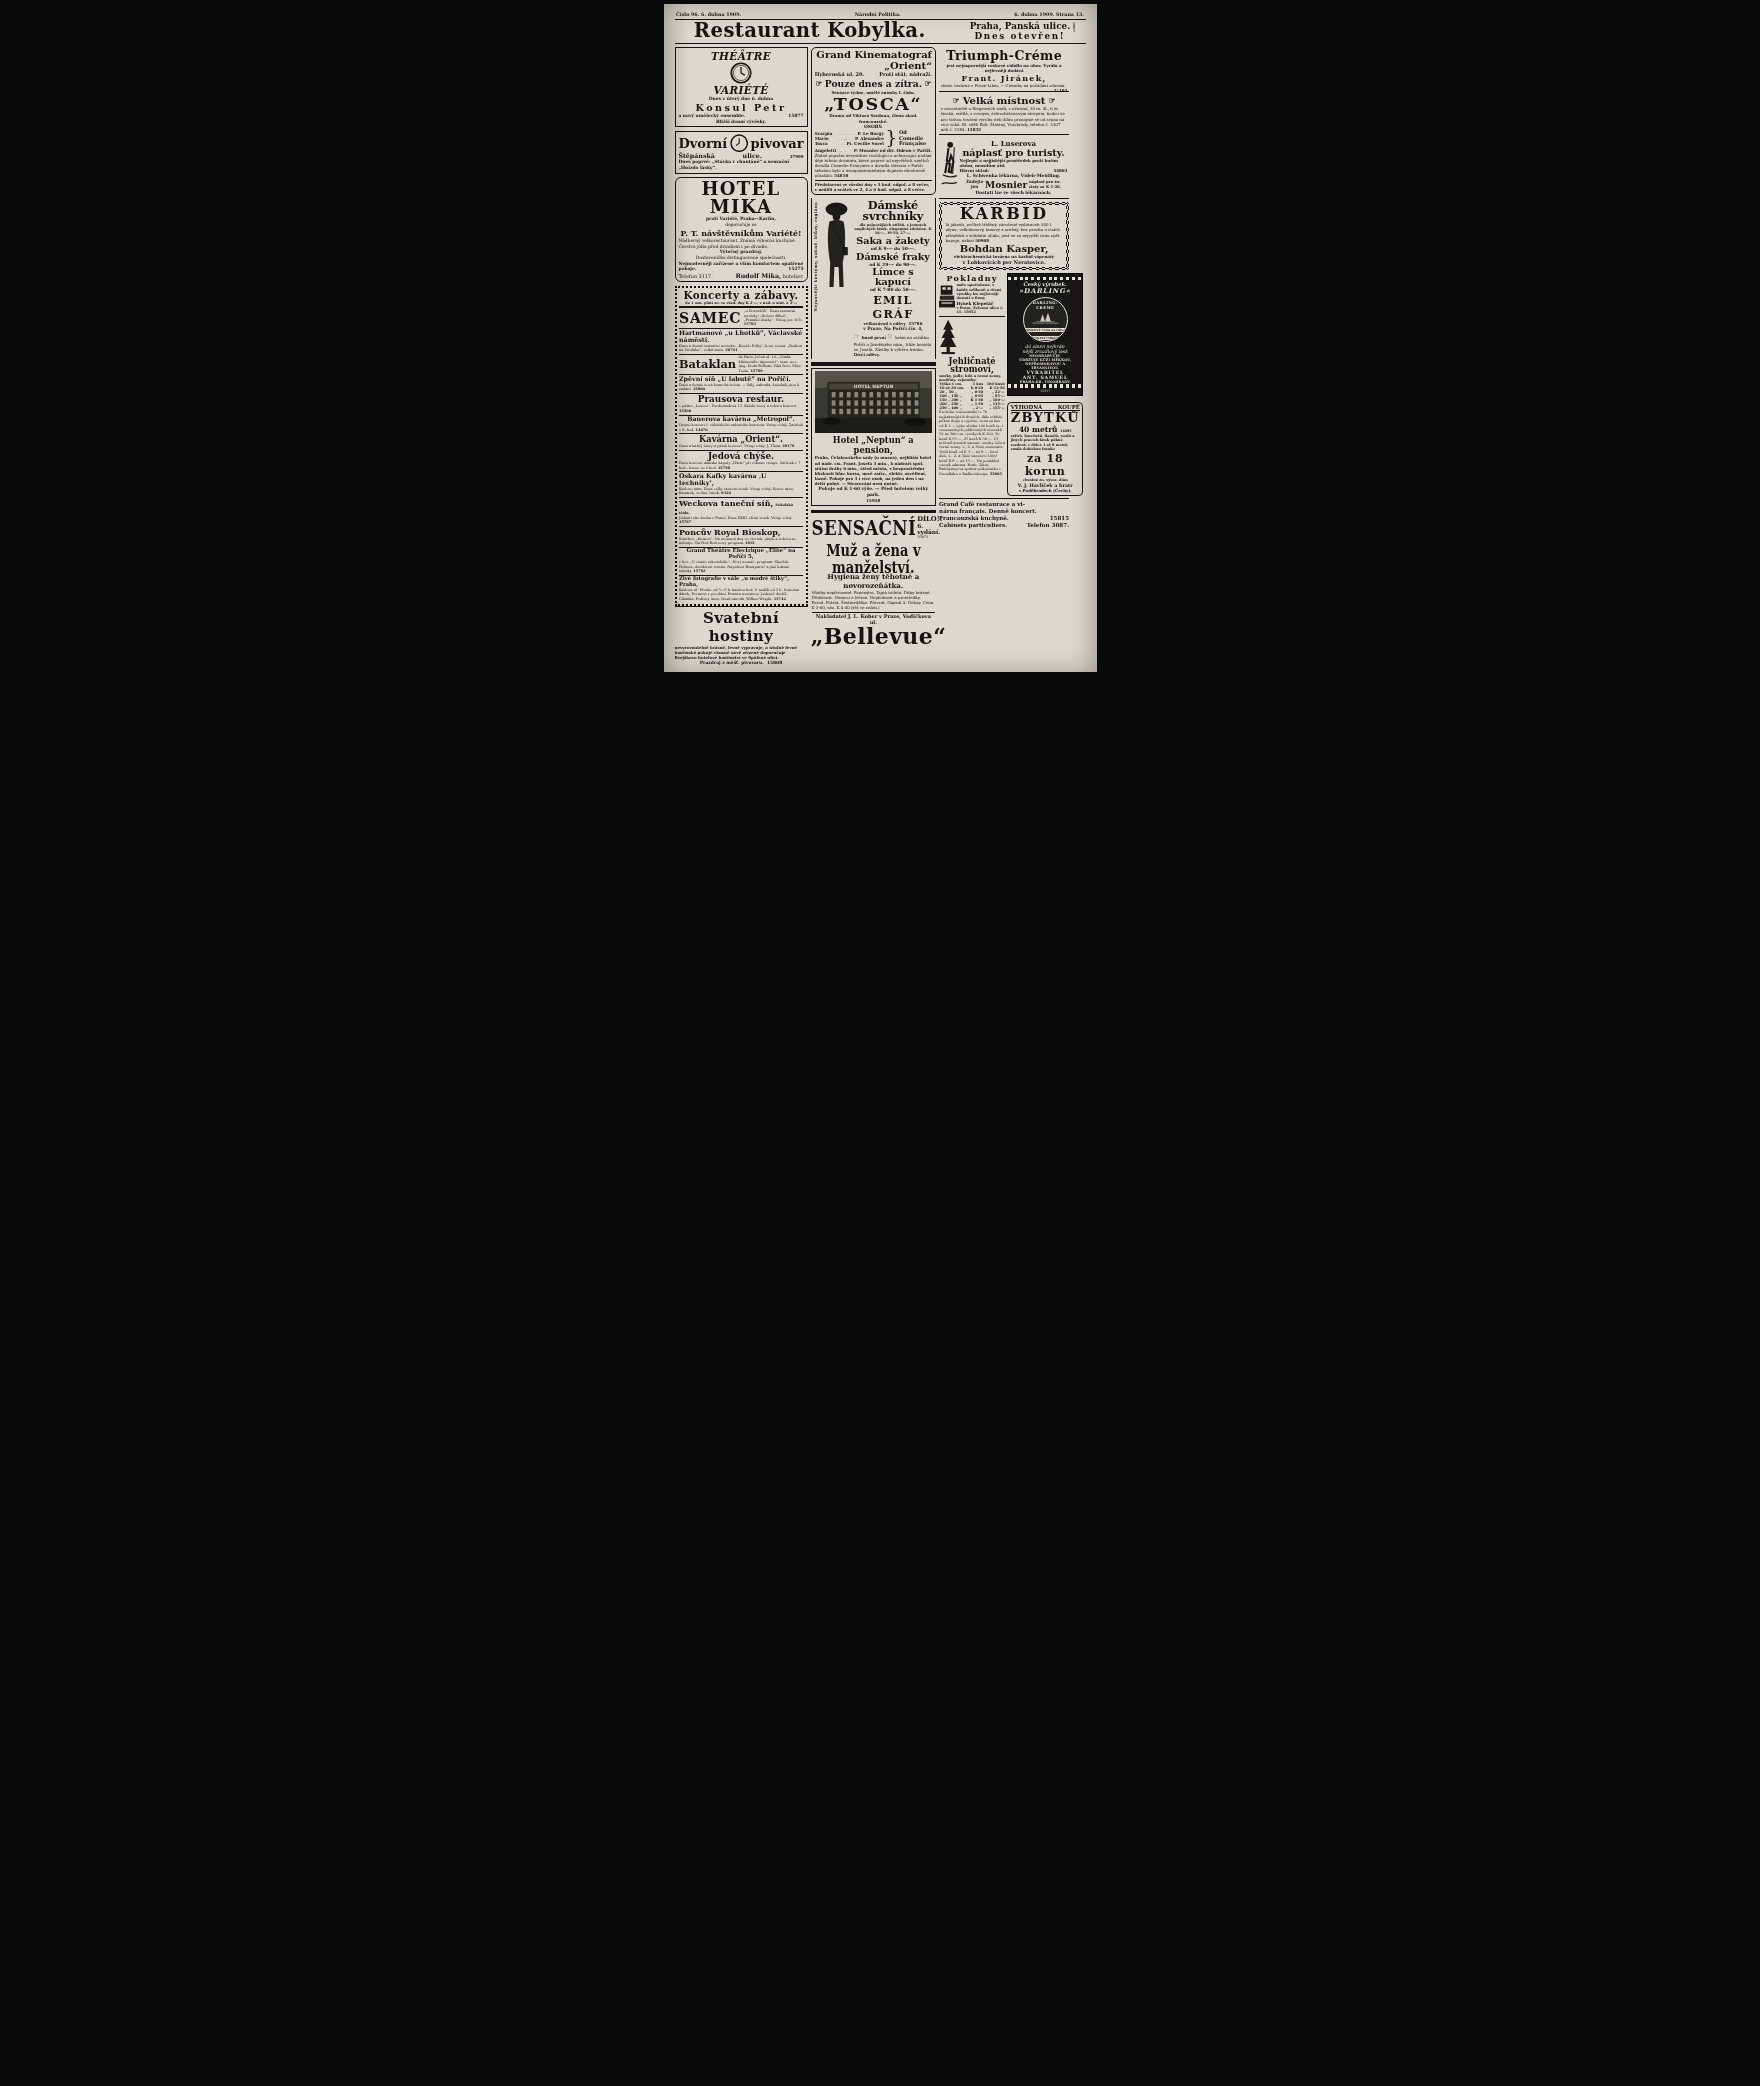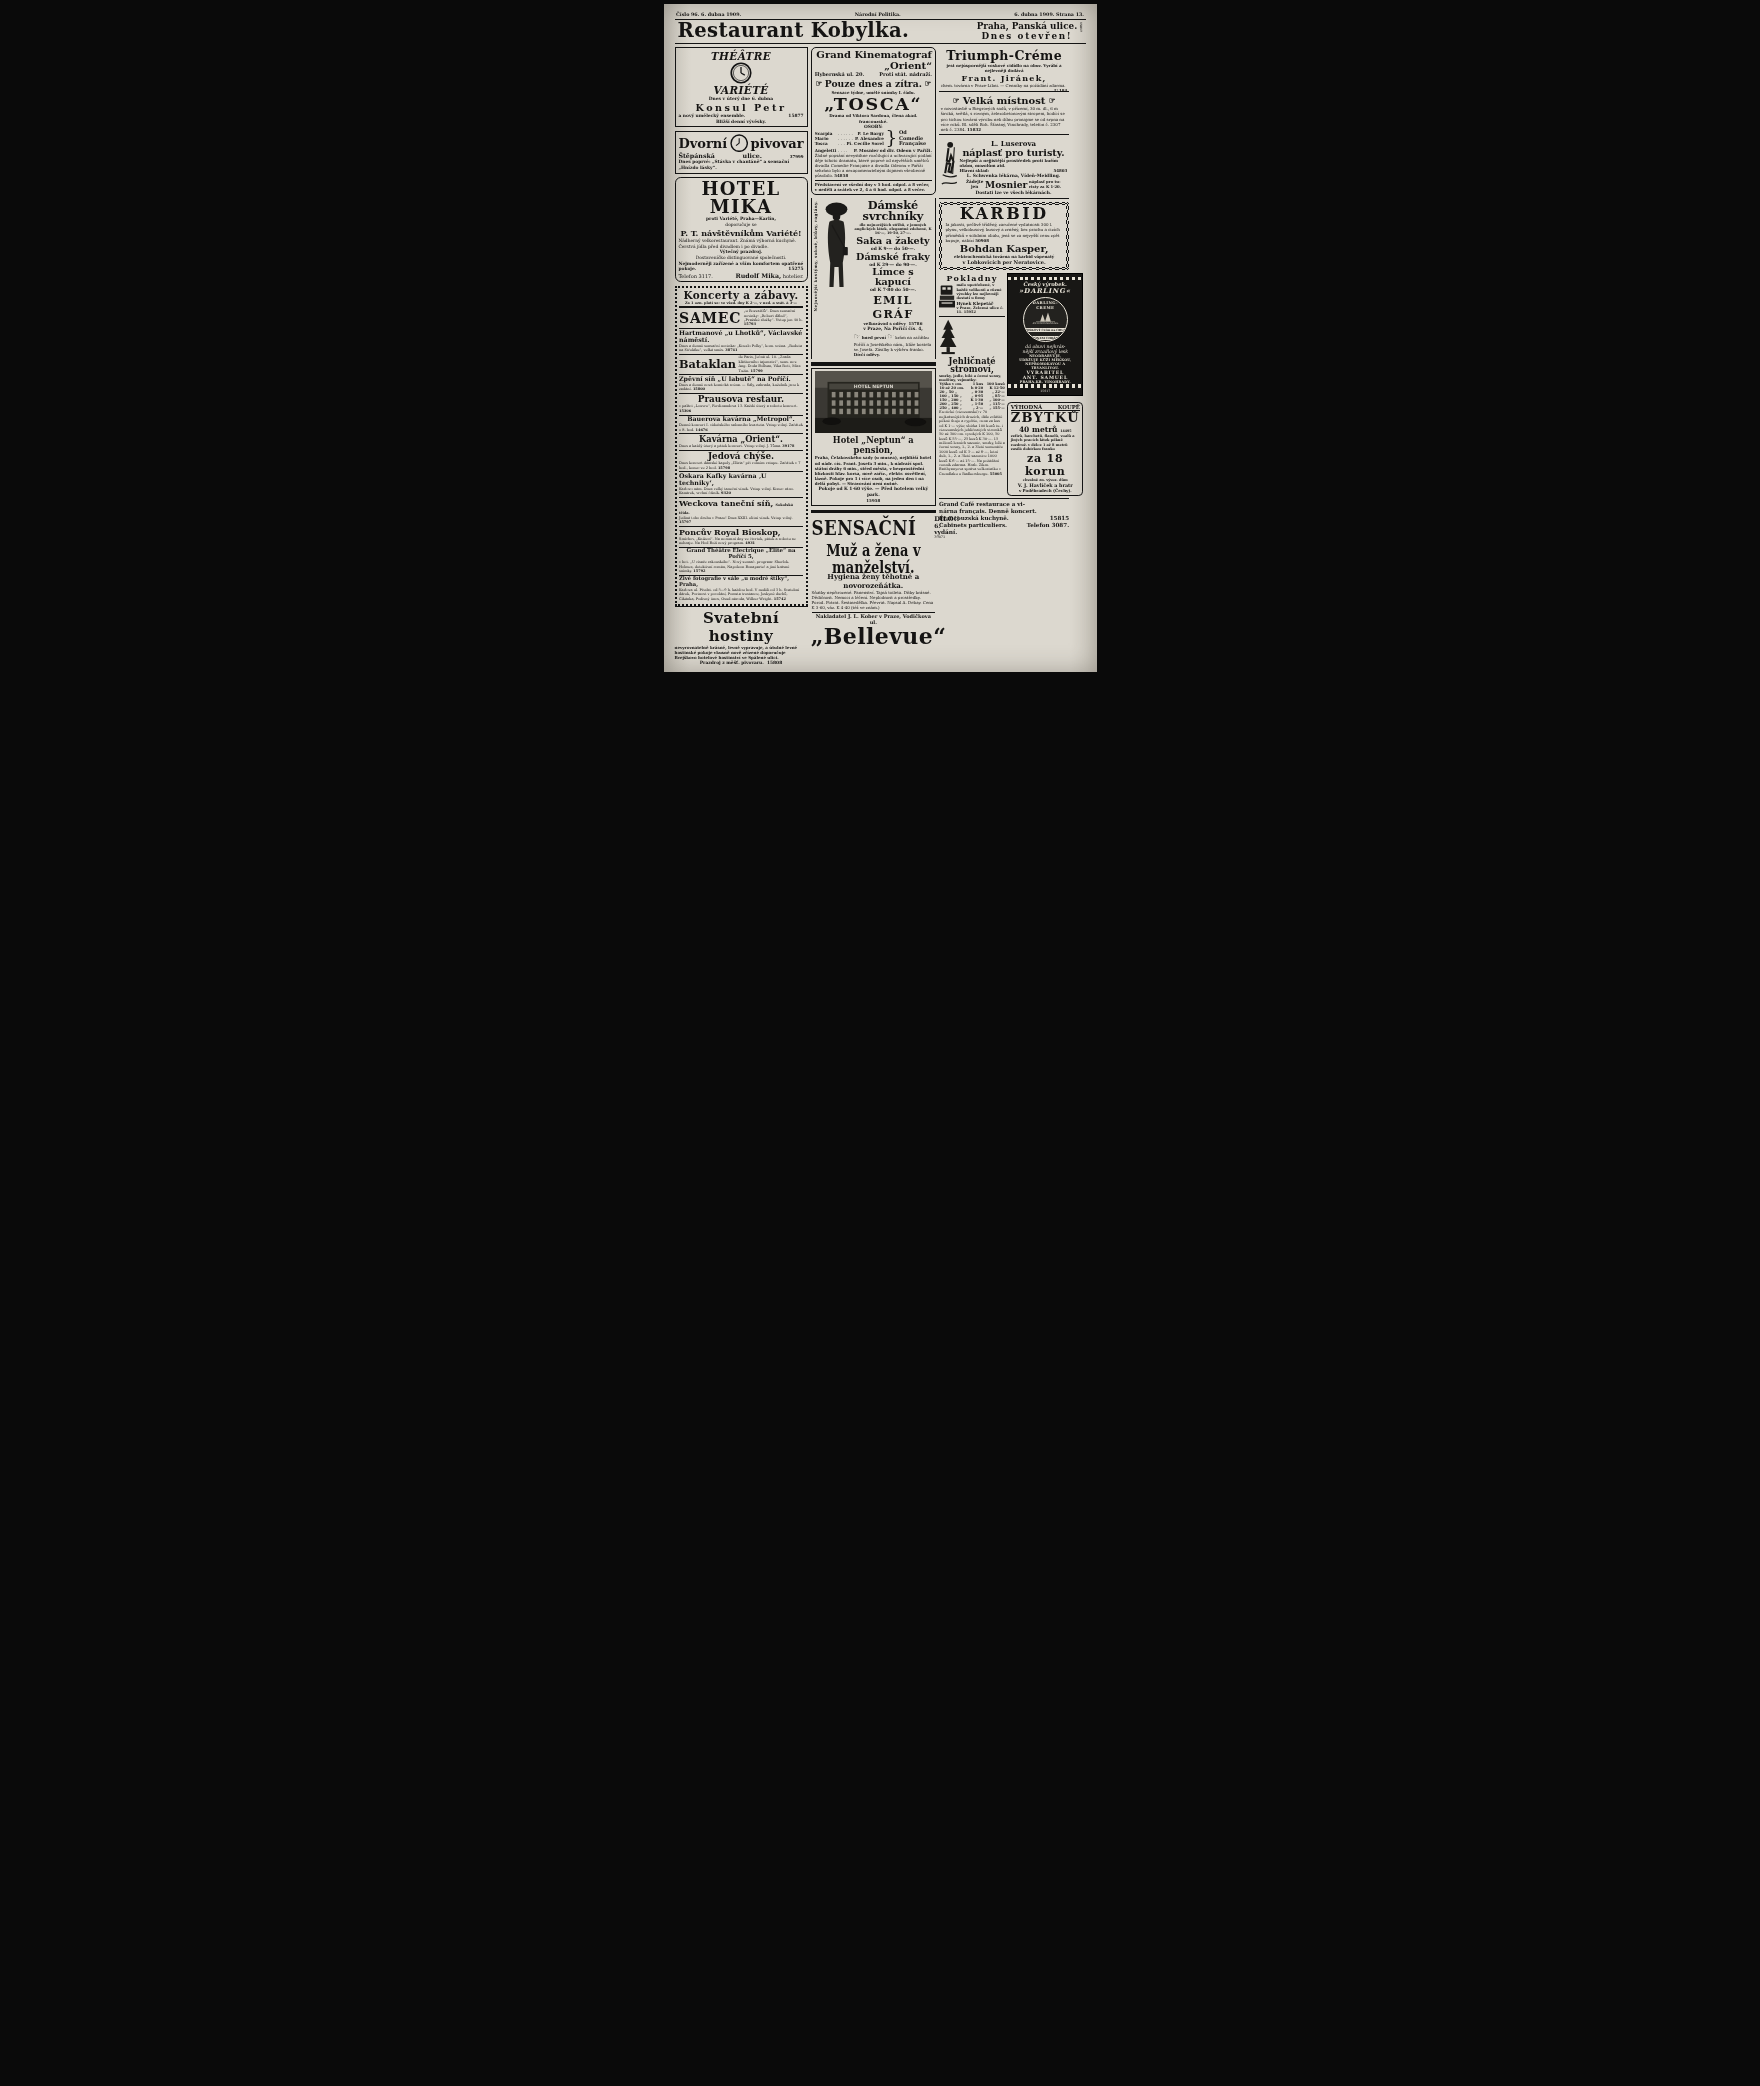--- a/index.html
+++ b/index.html
@@ -2,21 +2,21 @@
 <html style="font-size:6.7px"><head>
 <meta charset="utf-8">
 <style>
   html,body{margin:0;padding:0;background:#0a0a0a;}
   .paper{position:relative;width:433px;margin:4.2px auto 7.5px auto;background:#d9d5cc;
          background-image:linear-gradient(90deg,#c9c5bb 0,#dcd8cf 6%,#dcd8cf 94%,#cfcbc1 100%);
          color:#151413;font-family:"DejaVu Serif",serif;padding:2.5px 0 5.8px 0;
          box-shadow:inset 0 0 25px rgba(60,55,45,.35);}
   .hdr{display:flex;justify-content:space-between;padding:4.2px 12.5px 0.8px 12.5px;font-size:4.8px;font-weight:bold;}
   .rule{border:0;border-top:1.3px solid #141414;margin:1.3px 11px;}
-  .masthead{display:flex;align-items:flex-start;justify-content:space-between;padding:0 14px;gap:44px;}
+  .masthead{display:flex;align-items:flex-start;justify-content:flex-end;padding:0 21px;gap:44px;}
   .mast-title{font-size:19.6px;font-weight:bold;letter-spacing:0.4px;line-height:1.0;white-space:nowrap;}
   .mast-right{text-align:center;padding-top:0.8px;display:flex;align-items:flex-start;}
   .mast-right .l1{font-size:8.8px;font-weight:bold;line-height:1.05;}
   .mast-right .l2{font-size:8.8px;font-weight:bold;letter-spacing:1.7px;line-height:1.2;}
   .vref{writing-mode:vertical-rl;font-size:2.9px;font-weight:bold;margin-left:1.3px;}
   .cols{display:flex;gap:3.3px;padding:1.7px 11px 0 11px;align-items:flex-start;}
   .colL{width:133px;flex:none;}
   .colM{width:125px;flex:none;}
   .colR{width:130px;flex:none;}
   .ad{border:1px solid #141414;margin-bottom:3.3px;padding:2.1px 2.9px;position:relative;}
@@ -69,21 +69,21 @@
   .svrch{position:relative;padding:1.7px 2.5px 1.7px 9.2px;border-left:0.8px solid #141414;border-right:0.8px solid #141414;margin-bottom:3.3px;}
   .vert{position:absolute;left:1.3px;top:2.5px;writing-mode:vertical-rl;transform:rotate(180deg);font-size:4px;font-weight:bold;letter-spacing:0.4px;}
   .svrch-flex{display:flex;gap:1.7px;}
   .svrch-head{font-size:11.3px;font-weight:bold;text-align:center;line-height:1;}
   .h24{font-size:9.6px;font-weight:bold;text-align:center;line-height:1.05;}
   .graf{font-size:11.3px;font-weight:bold;letter-spacing:1.3px;text-align:center;}
   
   .nept-img{display:block;width:100%;height:62px;background:#2b2a27;}
   .nept-title{font-size:8.3px;font-weight:bold;text-align:center;margin:1.3px 0 0.8px 0;}
   
-  .sens-row{display:flex;align-items:flex-start;gap:18px;}
+  .sens-row{display:flex;align-items:flex-start;gap:1px;}
   .sens-big{font-size:16.7px;font-weight:bold;transform:scaleY(1.25);transform-origin:top left;letter-spacing:0.4px;}
   .muz{font-size:13px;font-weight:bold;text-align:center;transform:scaleY(1.35);transform-origin:top center;letter-spacing:0px;line-height:1;margin:1.7px 0 4.2px 0;}
   .hyg{font-size:7px;font-weight:bold;text-align:center;}
   .bellevue{font-size:22px;font-weight:bold;text-align:center;letter-spacing:0.4px;line-height:1;}
   
   .open{border-bottom:1px solid #141414;margin-bottom:2.9px;padding:0.8px 1.7px 2.1px 1.7px;}
   .tri-title{font-size:12.5px;font-weight:bold;text-align:center;letter-spacing:0.4px;}
   .tri-name{font-size:8px;font-weight:bold;text-align:center;letter-spacing:1.3px;}
   .velk-title{display:flex;justify-content:center;gap:3.3px;align-items:center;font-size:10px;font-weight:bold;}
   .lus-flex{display:flex;gap:2.1px;}

